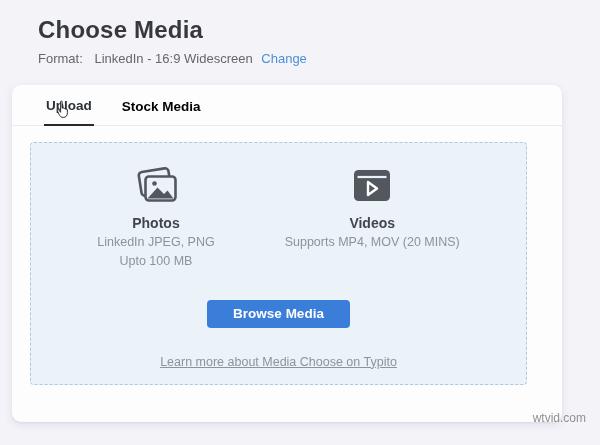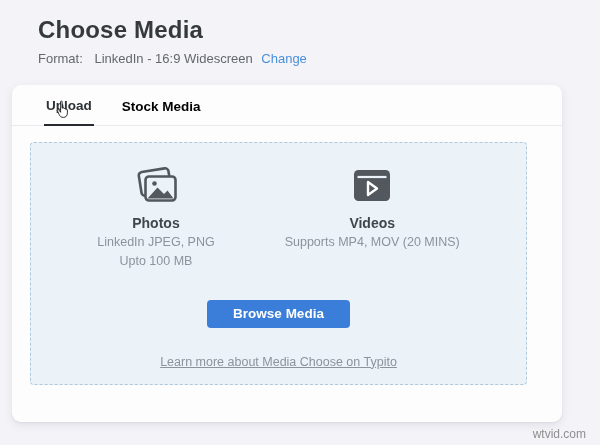--- a/index.html
+++ b/index.html
@@ -125,21 +125,21 @@
   .learn-more-link {
     font-size: 12.5px;
     color: #8b949d;
     text-decoration: underline;
     cursor: pointer;
   }
 
   
   .watermark {
     position: absolute;
-    right: 14px; bottom: 4px;
+    right: 14px; bottom: 20px;
     font-size: 12px;
     color: #8f8f8f;
   }
 </style>
 </head>
 <body>
 
 <div class="header">
   <div class="page-title">Choose Media</div>
   <div class="format-row">

